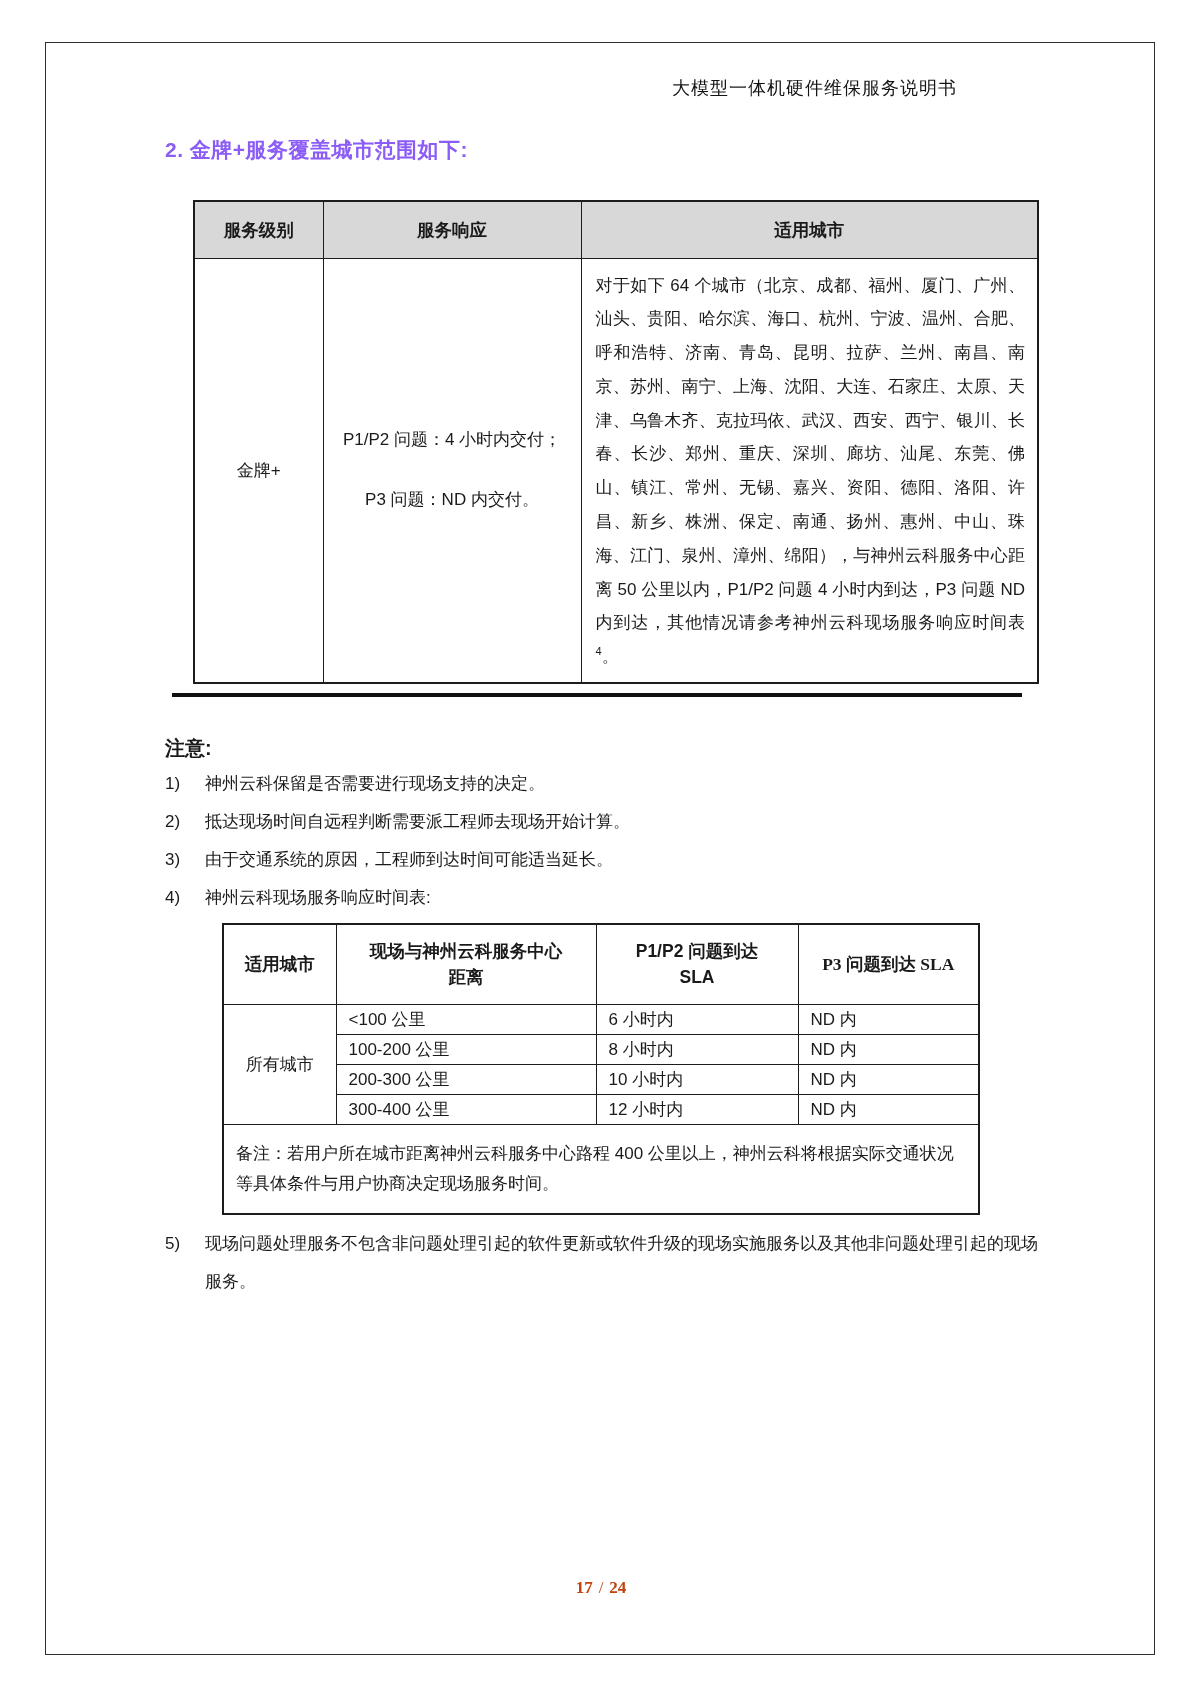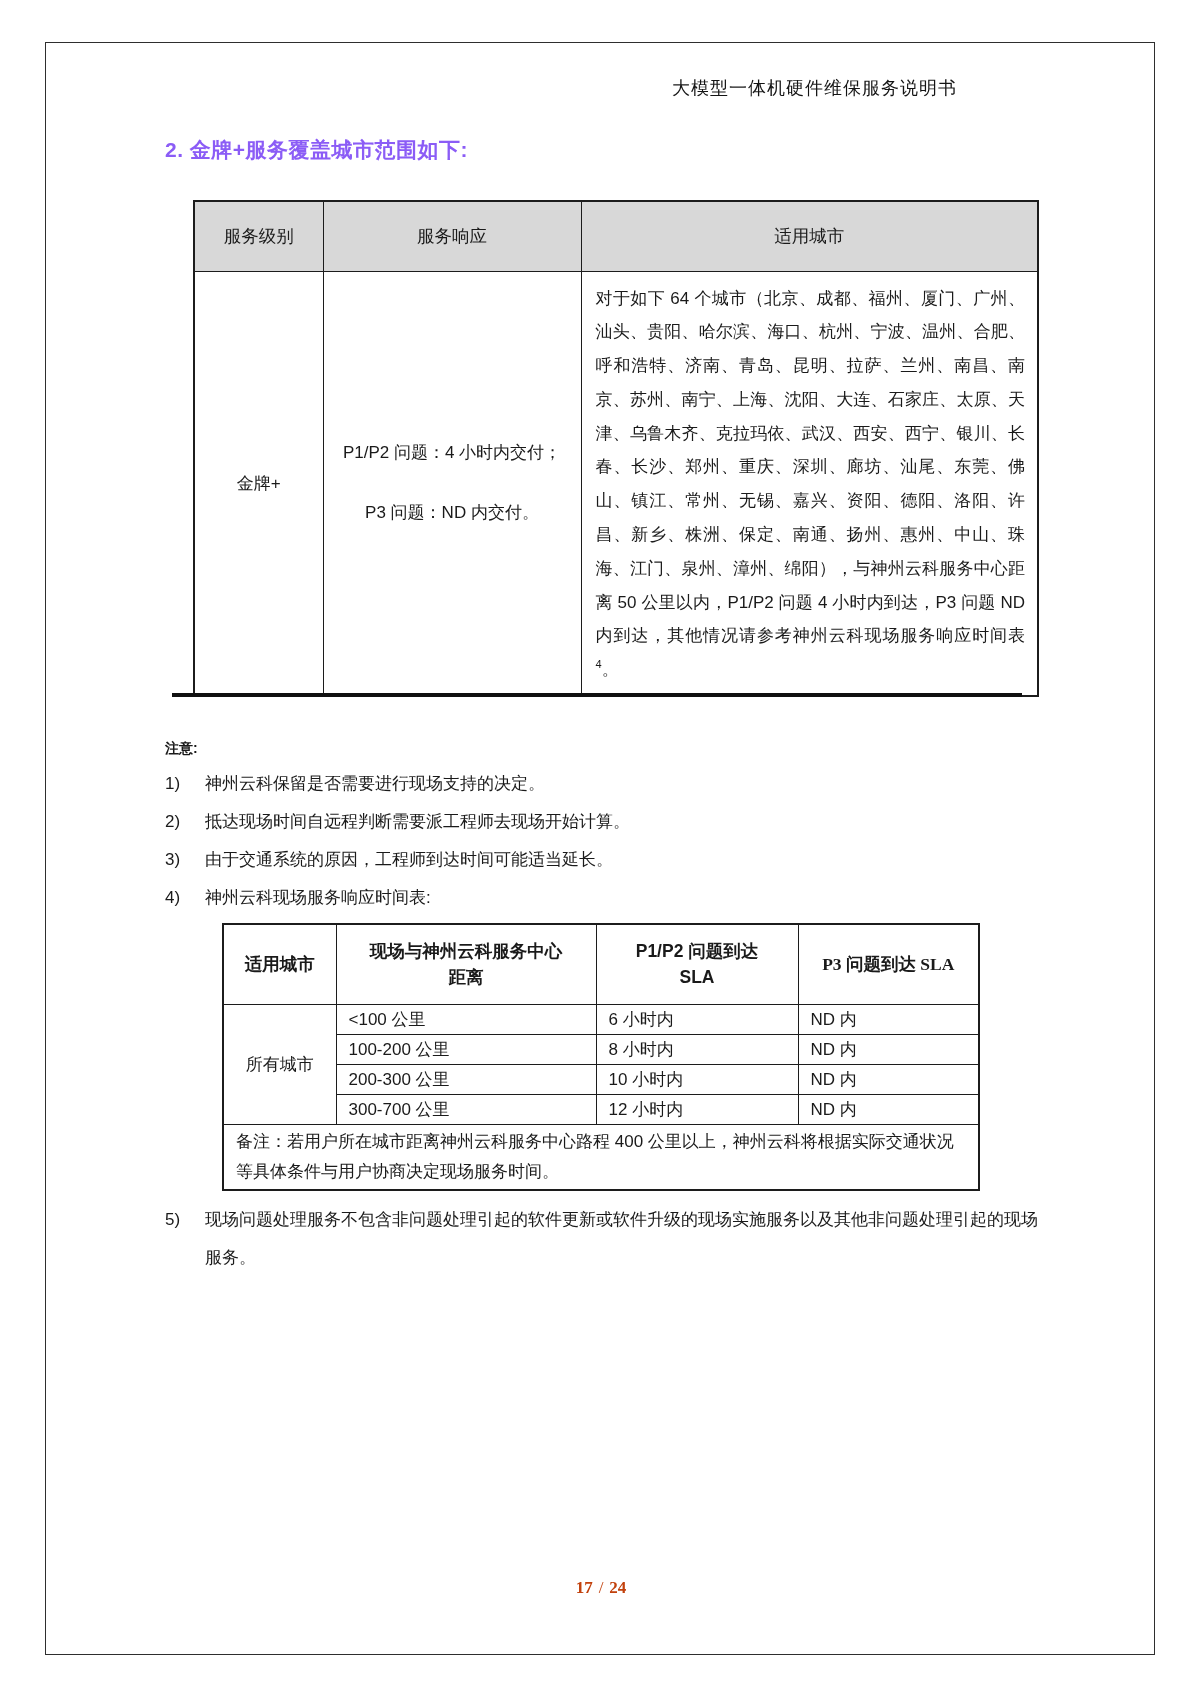--- a/index.html
+++ b/index.html
@@ -13,54 +13,54 @@
     font-family:"Liberation Serif","DejaVu Serif",serif;
     font-size:18px; letter-spacing:1px; color:#141414; }
 
   .section-heading { position:absolute; left:165px; top:136px;
     font-size:21px; font-weight:bold; color:#8b5cf6; letter-spacing:0.5px; }
 
   
   table { border-collapse:collapse; table-layout:fixed; }
   #t1 { position:absolute; left:193px; top:200px; width:844px; border:2px solid #1c1c1c; }
   #t1 th, #t1 td { border:1.5px solid #1c1c1c; }
-  #t1 th { background:#d8d8d8; height:70px; font-size:17.5px; font-weight:normal;
+  #t1 th { background:#d8d8d8; height:57px; font-size:17.5px; font-weight:bold;
     text-align:center; vertical-align:middle; }
   #t1 td { vertical-align:middle; font-size:17px; }
   #t1 .cell-level { text-align:center; height:415px; }
   #t1 .cell-response { text-align:center; padding:0 14px; line-height:34px; }
   #t1 .cell-response .resp-line1 { margin-bottom:26px; }
   #t1 .cell-cities { padding:10px 12px 8px 14px; text-align:justify;
     text-justify:inter-ideograph; line-height:33.8px; }
   #t1 sup { font-size:11px; vertical-align:super; line-height:0; }
 
   .divider { position:absolute; left:172px; top:693px; width:850px; height:4px;
     background:#101010; }
 
   
   .notes { position:absolute; left:165px; top:735px; width:878px; font-size:17px; }
-  .notes-title { font-weight:bold; font-size:14px; line-height:26px; margin-bottom:10px; }
+  .notes-title { font-weight:bold; font-size:20px; line-height:26px; margin-bottom:10px; }
   .note-item { display:flex; line-height:26px; margin-bottom:12px; }
   .note-item.tall { line-height:38px; margin-bottom:4px; }
   .note-num { width:40px; flex:0 0 40px; }
   .note-text { flex:1; }
   .notes-closing { line-height:26px; margin-top:8px; }
 
   
   #t2 { width:756px; margin:6px 0 10px 57px; border:2px solid #1c1c1c; }
   #t2 th, #t2 td { border:1.5px solid #1c1c1c; font-size:17px; }
   #t2 th { height:80px; font-weight:bold; text-align:center; vertical-align:middle;
     font-size:17.5px; line-height:26px; background:#fff; }
   #t2 .th-city { padding:0 6px; }
   #t2 .th-distance { padding:0 29px; }
   #t2 .th-p12 { padding:0 25px;margin-left:31px; }
   #t2 .th-p3 { padding:0 4px;font-family:Liberation Serif, serif; }
   #t2 td { height:30px; vertical-align:middle; padding:2px 12px; text-align:left; }
   #t2 .cell-citygroup { text-align:center; padding:2px 4px; }
-  #t2 .cell-remark { height:66px; line-height:30px; padding:2px 12px; text-align:left; }
+  #t2 .cell-remark { height:66px; line-height:30px; padding:14px 12px; text-align:left; }
 
   .doc-footer { position:absolute; left:45px; top:1578px; width:1112px; text-align:center;
     font-family:"Liberation Serif","DejaVu Serif",serif; font-size:17px; color:#c2410c; }
   .doc-footer .num { font-weight:bold; }
   .doc-footer .sep { font-weight:normal; padding:0 6px; }
 </style>
 </head>
 <body>
 
 <div class="page-frame"></div>
@@ -142,21 +142,21 @@
         <td>100-200 公里</td>
         <td>8 小时内</td>
         <td>ND 内</td>
       </tr>
       <tr>
         <td>200-300 公里</td>
         <td>10 小时内</td>
         <td>ND 内</td>
       </tr>
       <tr>
-        <td>300-700 公里</td>
+        <td>300-400 公里</td>
         <td>12 小时内</td>
         <td>ND 内</td>
       </tr>
       <tr>
         <td class="cell-remark" colspan="4">备注：若用户所在城市距离神州云科服务中心路程 400 公里以上，神州云科将根据实际交通状况等具体条件与用户协商决定现场服务时间。</td>
       </tr>
     </tbody>
   </table>
 
   <div class="note-item tall">

